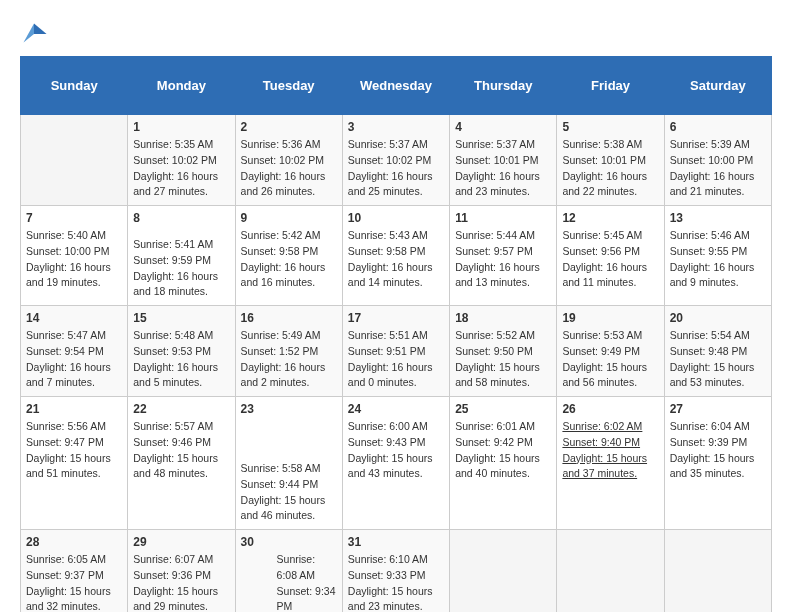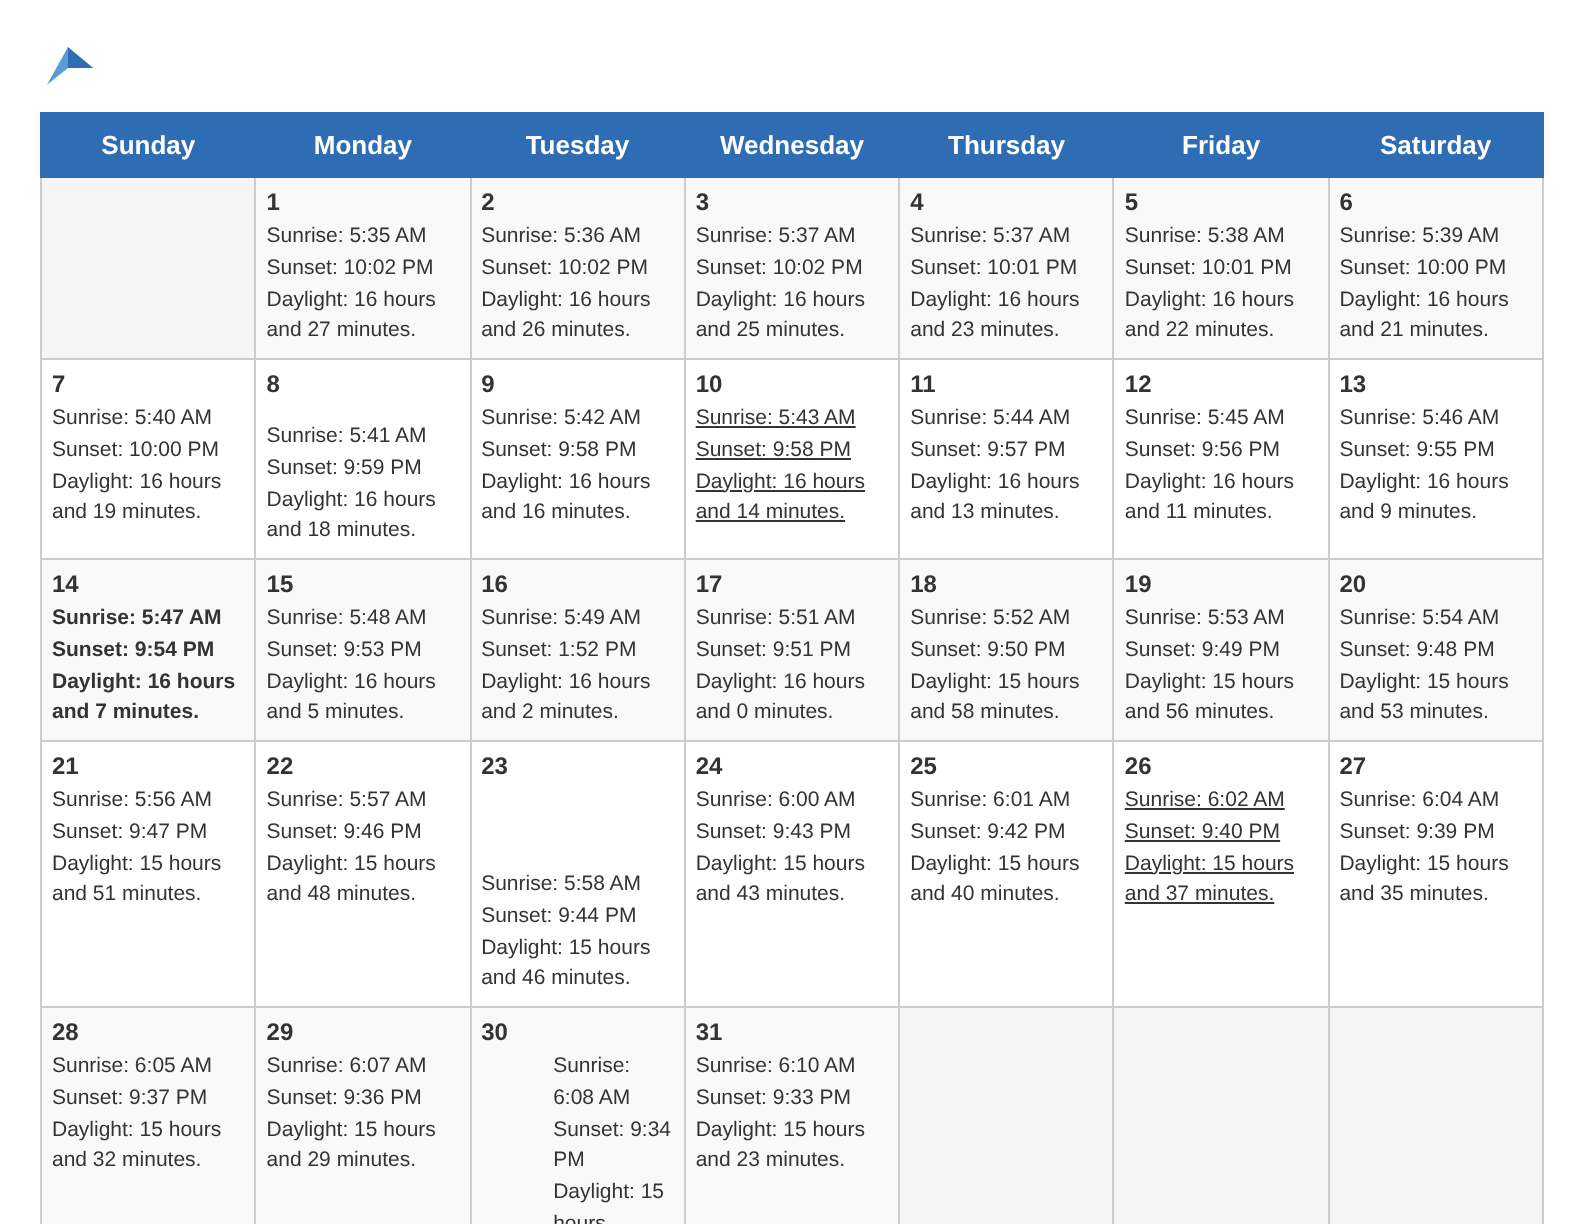--- a/index.html
+++ b/index.html
@@ -51,21 +51,21 @@
     }
     table {
       width: 100%;
       border-collapse: collapse;
       table-layout: fixed;
     }
     thead tr th {
       background-color: #2e6db4;
       color: #fff;
       text-align: center;
-      padding: 8px 4px;
+      padding: 21px 4px;
       font-size: 13px;
       font-weight: bold;
       border: 1px solid #2e6db4;
     }
     tbody tr td {
       border: 1px solid #ccc;
       vertical-align: top;
       padding: 5px 5px 5px 5px;
       font-size: 10.5px;
       color: #333;
@@ -187,21 +187,21 @@
         </td>
         <td>
           <span class="day-number">9</span>
           <div class="day-info" style="white-space: pre-line;">Sunrise: 5:42 AM
 Sunset: 9:58 PM
 Daylight: 16 hours
 and 16 minutes.</div>
         </td>
         <td>
           <span class="day-number">10</span>
-          <div class="day-info" style="white-space: pre-line; text-decoration: underline;">Sunrise: 5:43 AM
+          <div class="day-info" style="white-space: pre-line;">Sunrise: 5:43 AM
 Sunset: 9:58 PM
 Daylight: 16 hours
 and 14 minutes.</div>
         </td>
         <td>
           <span class="day-number">11</span>
           <div class="day-info" style="white-space: pre-line;">Sunrise: 5:44 AM
 Sunset: 9:57 PM
 Daylight: 16 hours
 and 13 minutes.</div>
@@ -217,21 +217,21 @@
           <span class="day-number">13</span>
           <div class="day-info" style="white-space: pre-line;">Sunrise: 5:46 AM
 Sunset: 9:55 PM
 Daylight: 16 hours
 and 9 minutes.</div>
         </td>
       </tr>
       <tr>
         <td>
           <span class="day-number">14</span>
-          <div class="day-info" style="white-space: pre-line; font-weight: bold;">Sunrise: 5:47 AM
+          <div class="day-info" style="white-space: pre-line;">Sunrise: 5:47 AM
 Sunset: 9:54 PM
 Daylight: 16 hours
 and 7 minutes.</div>
         </td>
         <td>
           <span class="day-number">15</span>
           <div class="day-info" style="white-space: pre-line;">Sunrise: 5:48 AM
 Sunset: 9:53 PM
 Daylight: 16 hours
 and 5 minutes.</div>

